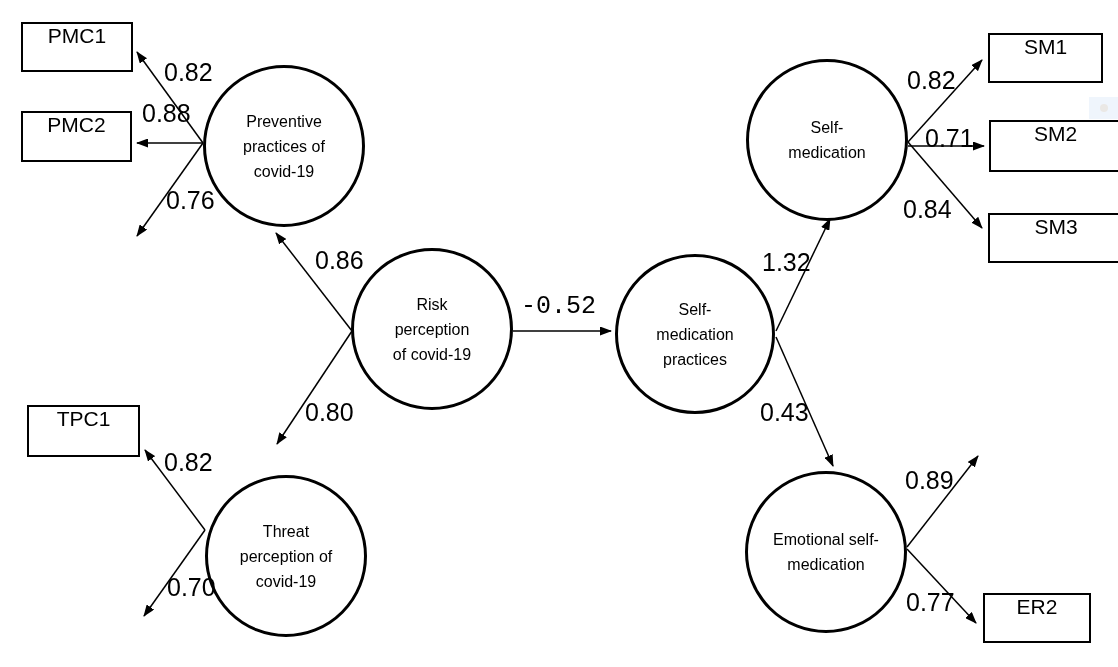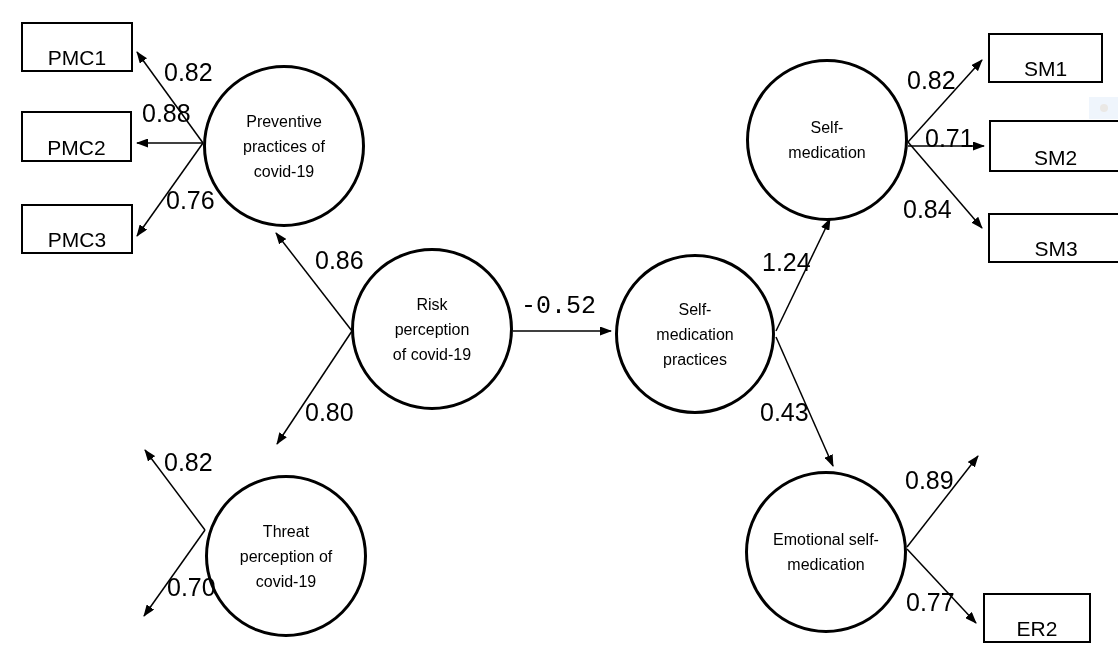--- a/index.html
+++ b/index.html
@@ -32,21 +32,21 @@
     white-space: pre-line;
     font-size: 16px;
     line-height: 25px;
   }
   .observed {
     position: absolute;
     box-sizing: border-box;
     border: 2.5px solid #000000;
     background: #ffffff;
     display: flex;
-    align-items: flex-end;
+    align-items: flex-start;
     justify-content: center;
     font-size: 21px;
   }
   .coef {
     position: absolute;
     font-size: 25px;
     line-height: 1;
     white-space: nowrap;
   }
   
@@ -157,22 +157,22 @@
     <span class="node-label">Emotional self-
 medication</span>
   </div>
 
   <div class="observed b-pmc1">
       <span>PMC1</span>
     </div>
   <div class="observed b-pmc2">
       <span>PMC2</span>
     </div>
-  <div class="observed b-pmc3">
-      <span>PMC3</span>
+  <div class="observed b-tpc1">
+      <span>TPC1</span>
     </div>
   <div class="observed b-sm1">
       <span>SM1</span>
     </div>
   <div class="observed b-sm2">
       <span>SM2</span>
     </div>
   <div class="observed b-sm3">
       <span>SM3</span>
     </div>
@@ -181,21 +181,21 @@
     </div>
 
   <span class="coef c-pmc1">0.82</span>
   <span class="coef c-pmc2">0.88</span>
   <span class="coef c-pmc3">0.76</span>
   <span class="coef c-tpc1">0.82</span>
   <span class="coef c-tpc2">0.70</span>
   <span class="coef c-risk-prev">0.86</span>
   <span class="coef c-risk-threat">0.80</span>
   <span class="coef c-main">-0.52</span>
-  <span class="coef c-smp-sm">1.24</span>
+  <span class="coef c-smp-sm">1.32</span>
   <span class="coef c-smp-em">0.43</span>
   <span class="coef c-sm1">0.82</span>
   <span class="coef c-sm2">0.71</span>
   <span class="coef c-sm3">0.84</span>
   <span class="coef c-er1">0.89</span>
   <span class="coef c-er2">0.77</span>
 
   <div class="artifact">
     <div class="dot"></div>
   </div>

